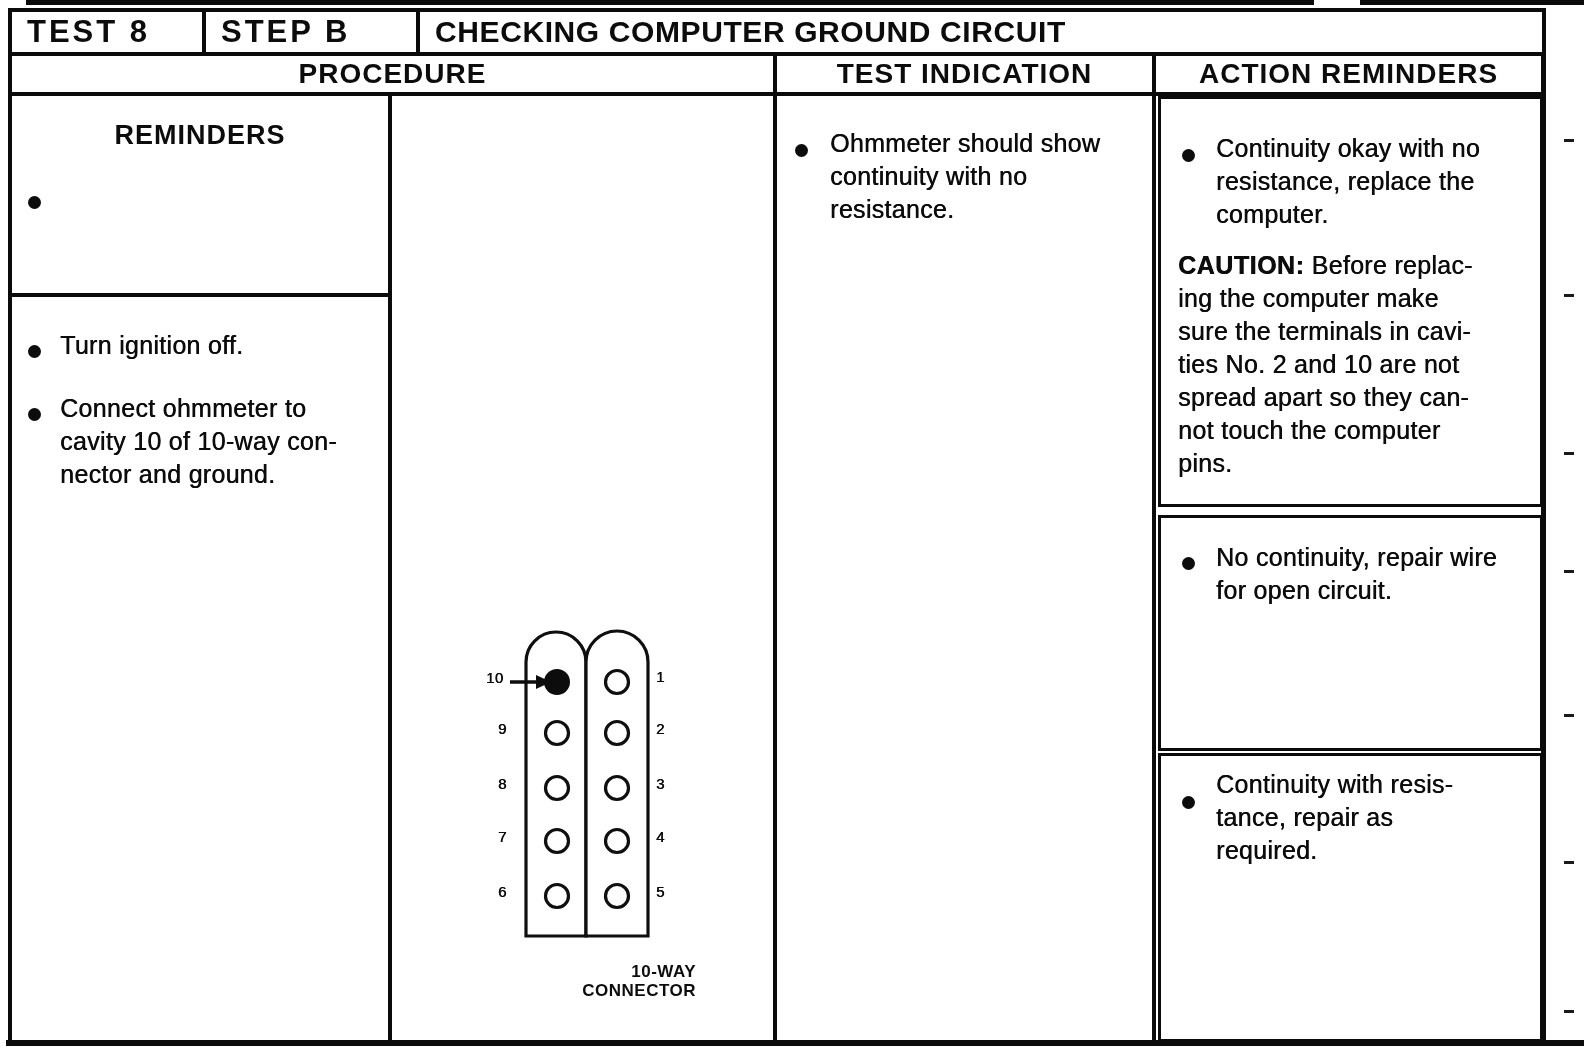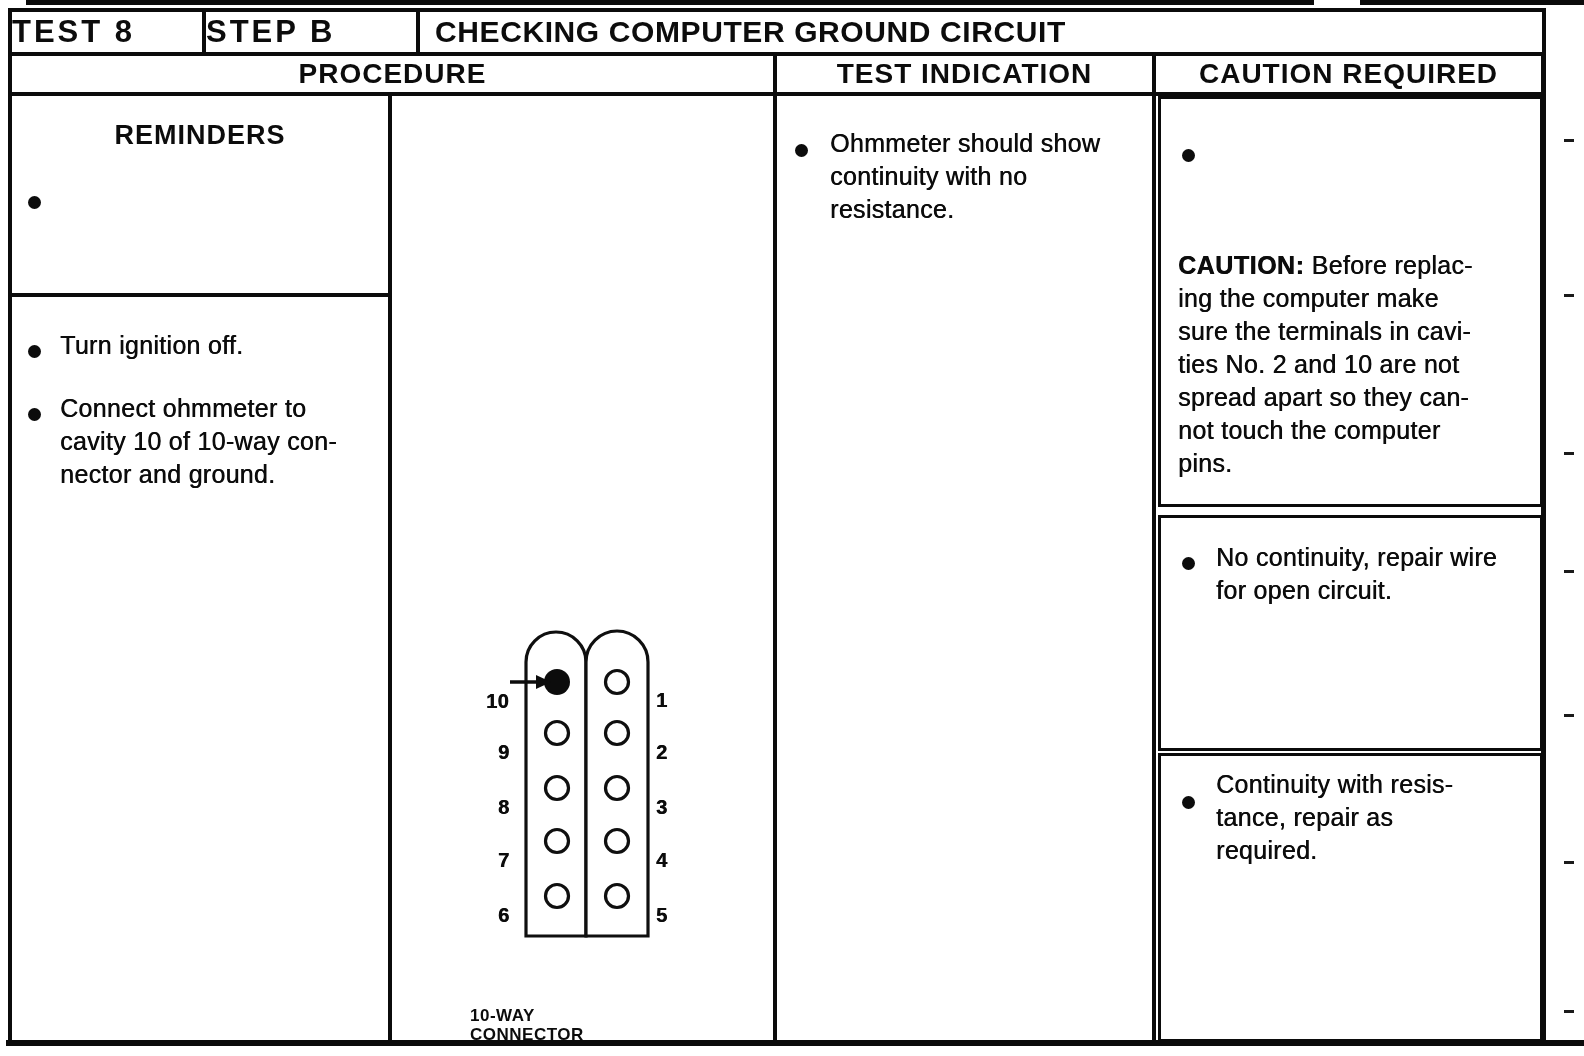--- a/index.html
+++ b/index.html
@@ -7,42 +7,41 @@
   #stage{
     position:relative;width:1584px;height:1056px;background:#ffffff;
     font-family:"Liberation Sans","DejaVu Sans",sans-serif;color:#0c0c0c;
     overflow:hidden;margin:0 auto;
   }
   .line{position:absolute;background:#0b0b0b;}
   .cell{
     position:absolute;border:4px solid #0b0b0b;display:flex;align-items:center;
     background:#fff;
   }
-  .hdr1{font-size:31px;font-weight:700;letter-spacing:3px;}
+  .hdr1{font-size:31px;font-weight:700;letter-spacing:3px;padding-left:15px;}
   .hdr1t{font-size:30px;font-weight:700;letter-spacing:0.6px;padding-left:15px;}
   .hdr2{font-size:28px;font-weight:700;letter-spacing:1px;justify-content:center;}
   .subbox{position:absolute;border:3px solid #0b0b0b;background:#fff;}
   .txt{
     position:absolute;font-size:25px;line-height:33px;letter-spacing:0.3px;
     white-space:pre-line;text-shadow:0.5px 0 0 currentColor;
   }
   .heading{
     position:absolute;font-size:27px;font-weight:700;letter-spacing:1px;
     text-align:center;
   }
   .dot{position:absolute;width:13px;height:13px;border-radius:50%;background:#0c0c0c;}
   .caution-b{font-weight:700;letter-spacing:0.5px;}
   .pinlbl{
-    position:absolute;font-size:20px;font-weight:700;letter-spacing:0.5px;
+    position:absolute;font-size:15px;font-weight:400;letter-spacing:0.5px;
     text-shadow:0.4px 0 0 currentColor;
-    margin-top:21px;
   }
   .caption{
     position:absolute;font-size:17px;font-weight:700;line-height:19px;
-    text-align:left;white-space:pre-line;letter-spacing:0.5px;margin-top:44px;
+    text-align:right;white-space:pre-line;letter-spacing:0.5px;
   }
   .tick{position:absolute;width:10px;height:3px;background:#1a1a1a;}
   svg{position:absolute;}
 </style>
 </head>
 <body>
 
 <div id="stage">
 
   <div class="line" style="left:26px;top:0;width:1288px;height:5px;"></div>
@@ -58,21 +57,21 @@
     <span>CHECKING COMPUTER GROUND CIRCUIT</span>
   </div>
 
   <div class="cell hdr2" style="left:773px;top:52px;width:383px;height:44px;">
     <span>TEST INDICATION</span>
   </div>
   <div class="cell hdr2" style="left:8px;top:52px;width:769px;height:44px;">
     <span>PROCEDURE</span>
   </div>
   <div class="cell hdr2" style="left:1152px;top:52px;width:393px;height:44px;">
-    <span>CAUTION REQUIRED</span>
+    <span>ACTION REMINDERS</span>
   </div>
 
   <div class="line" style="left:8px;top:96px;width:4px;height:950px;"></div>
   <div class="line" style="left:388px;top:96px;width:4px;height:944px;"></div>
   <div class="line" style="left:773px;top:96px;width:4px;height:944px;"></div>
   <div class="line" style="left:1152px;top:96px;width:4px;height:944px;"></div>
   <div class="line" style="left:1541px;top:52px;width:5px;height:988px;"></div>
   <div class="line" style="left:6px;top:1040px;width:1578px;height:6px;"></div>
 
   <div class="line" style="left:8px;top:293px;width:382px;height:4px;"></div>
@@ -125,20 +124,23 @@
   <div class="caption" style="left:470px;top:962px;width:226px;">10-WAY
 CONNECTOR</div>
 
   <div class="dot" style="left:795px;top:144px;"></div>
   <div class="txt" style="left:830px;top:127px;width:315px;">Ohmmeter should show
 continuity with no
 resistance.</div>
 
   <div class="subbox" style="left:1158px;top:96px;width:385px;height:411px;"></div>
   <div class="dot" style="left:1182px;top:149px;"></div>
+  <div class="txt" style="left:1216px;top:132px;width:322px;">Continuity okay with no
+resistance, replace the
+computer.</div>
   <div class="txt" style="left:1178px;top:249px;width:358px;"><span class="caution-b">CAUTION:</span><span> Before replac-
 ing the computer make
 sure the terminals in cavi-
 ties No. 2 and 10 are not
 spread apart so they can-
 not touch the computer
 pins.</span></div>
 
   <div class="subbox" style="left:1158px;top:515px;width:385px;height:236px;"></div>
   <div class="dot" style="left:1182px;top:557px;"></div>

